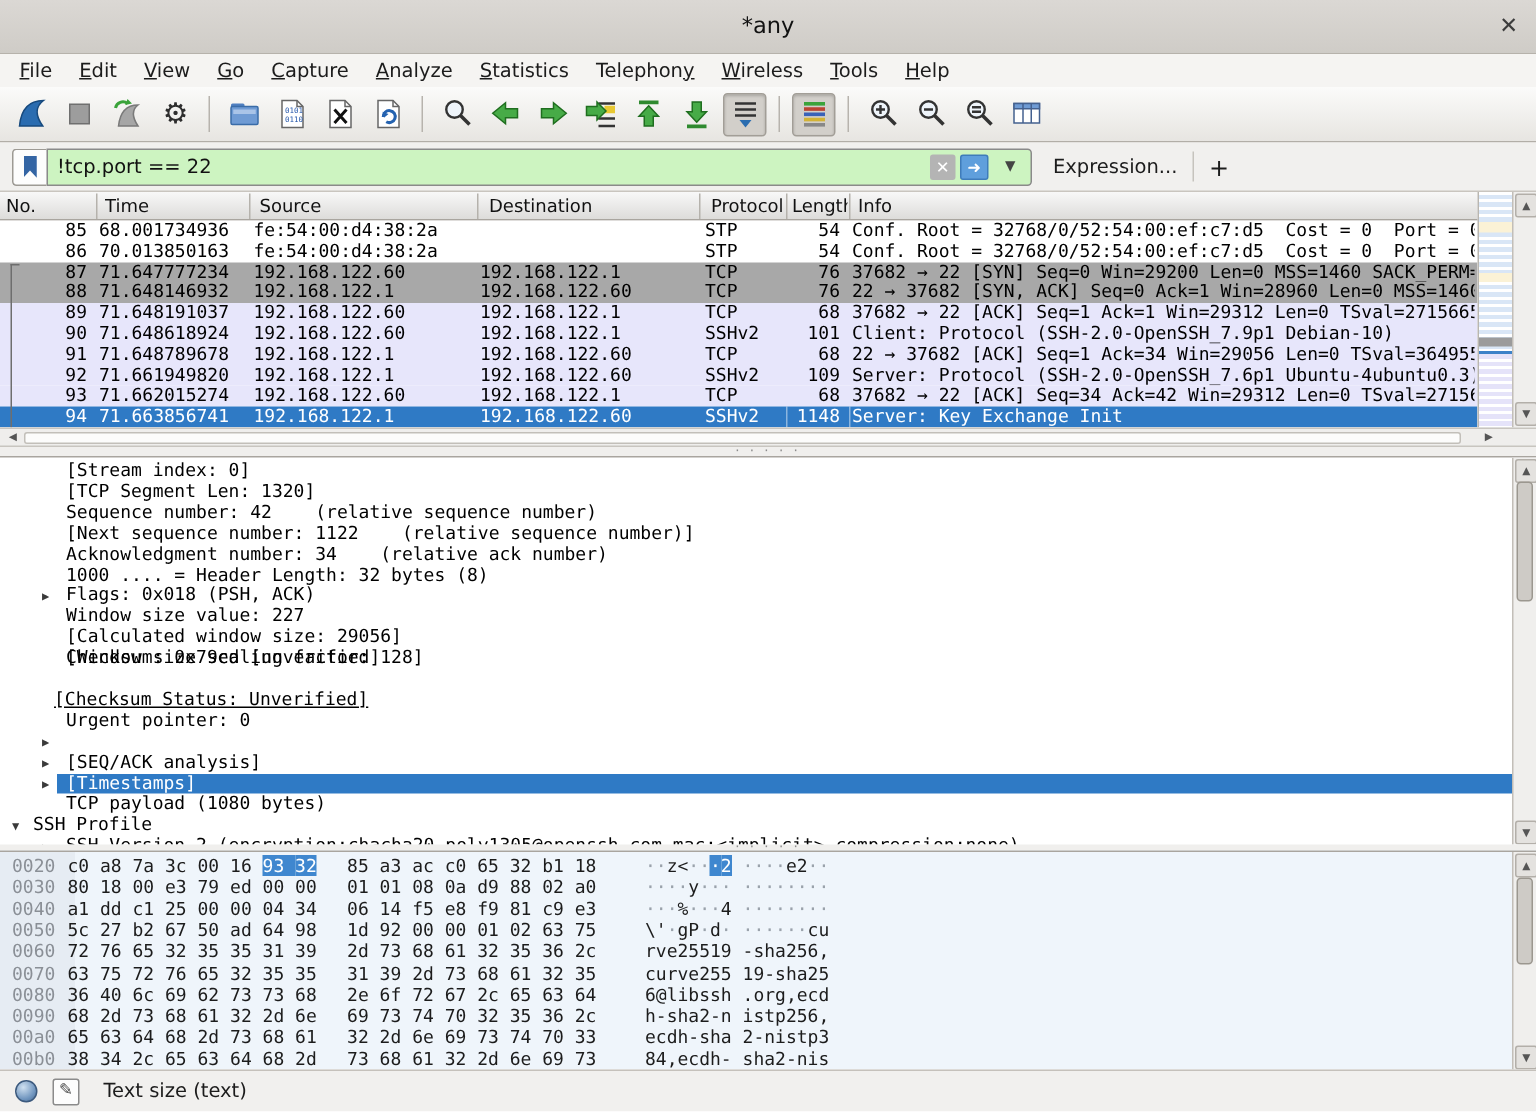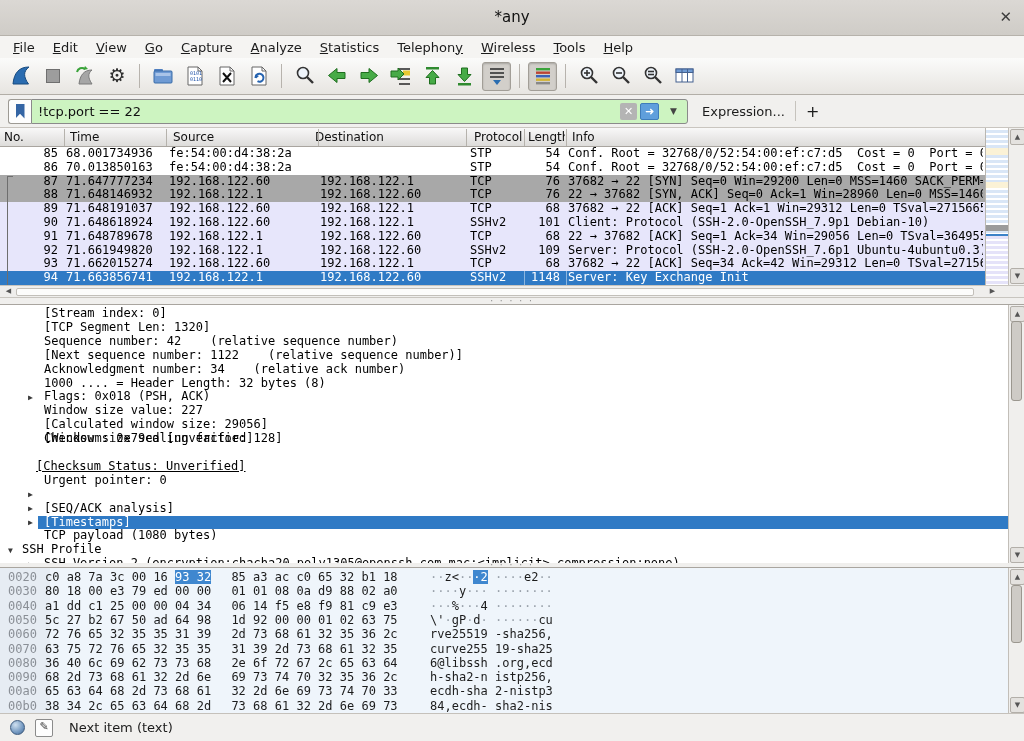--- a/index.html
+++ b/index.html
@@ -277,21 +277,21 @@
   <div id="expression-label">Expression...</div>
   <div id="filter-sep"></div>
   <div id="filter-add">+</div>
 </div>
 
 <div id="packetlist" class="abs">
   <div id="pl-header">
       <span class="hcol" style="left: 4px; width: 56px;">No.</span>
       <span class="hcol" style="left: 70px; width: 94px;">Time</span>
       <span class="hcol" style="left: 173px; width: 142px;">Source</span>
-      <span class="hcol" style="left: 315px; width: 138px;">Destination</span>
+      <span class="hcol" style="left: 326px; width: 138px;">Destination</span>
       <span class="hcol" style="left: 474px; width: 48px;">Protocol</span>
       <span class="hcol" style="left: 528px; width: 37px;">Length</span>
       <span class="hcol" style="left: 572px; width: 410px;">Info</span>
       <div class="hsep" style="left: 64px;"></div>
       <div class="hsep" style="left: 166px;"></div>
       <div class="hsep" style="left: 318px;"></div>
       <div class="hsep" style="left: 466px;"></div>
       <div class="hsep" style="left: 524px;"></div>
       <div class="hsep" style="left: 566px;"></div>
     </div>
@@ -377,14 +377,14 @@
   <div id="hxscroll">
     <div class="arrbox" style="top:1px;">▲</div>
     <div class="vthumb" style="top:17px;height:58px;"></div>
     <div class="arrbox" style="bottom:1px;">▼</div>
   </div>
 </div>
 
 <div id="statusbar" class="abs">
   <div id="expert-icon"></div>
   <div id="annot-icon">✎</div>
-  <div id="status-left-text">Next item (text)</div>
+  <div id="status-left-text">Text size (text)</div>
 </div>
 
 </body></html>

